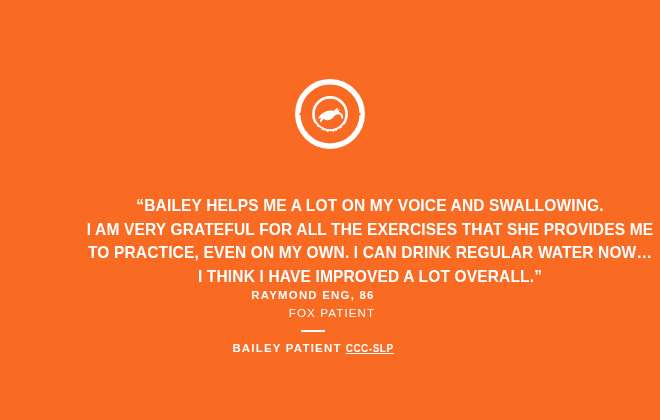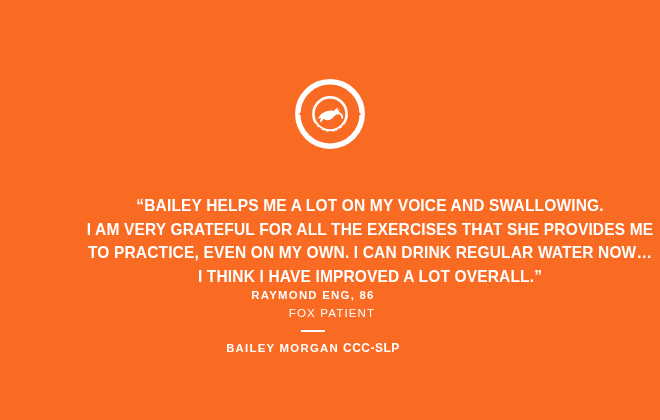--- a/index.html
+++ b/index.html
@@ -85,23 +85,24 @@
     font-family: "Liberation Sans", sans-serif;
     font-weight: bold;
     font-size: 11.4px;
     letter-spacing: 1.25px;
     line-height: 15px;
     white-space: nowrap;
   }
   .attr-cred {
     font-family: "Liberation Sans", sans-serif;
     font-weight: bold;
-    font-size: 12px;
+    font-size: 10px;
     letter-spacing: 0.5px;
     margin-left: 4px;
+    text-decoration: underline;
   }
   .attr-role {
     font-family: "Liberation Sans", sans-serif;
     font-weight: normal;
     font-size: 11.6px;
     letter-spacing: 1.1px;
     line-height: 16px;
     margin-top: 2px;
     white-space: nowrap;
     padding-left: 38px;
@@ -182,19 +183,19 @@
 
     <div class="attr-block">
       <div class="attr-name">RAYMOND ENG, 86</div>
       <div class="attr-role">FOX PATIENT</div>
     </div>
 
     <hr class="divider">
 
     <div class="attr-block">
       <div class="attr-name">
-        <span>BAILEY MORGAN</span><span class="attr-cred">CCC-SLP</span>
+        <span>BAILEY PATIENT</span><span class="attr-cred">CCC-SLP</span>
       </div>
     </div>
 
   </div>
 
 </div>
 
 </body></html>

